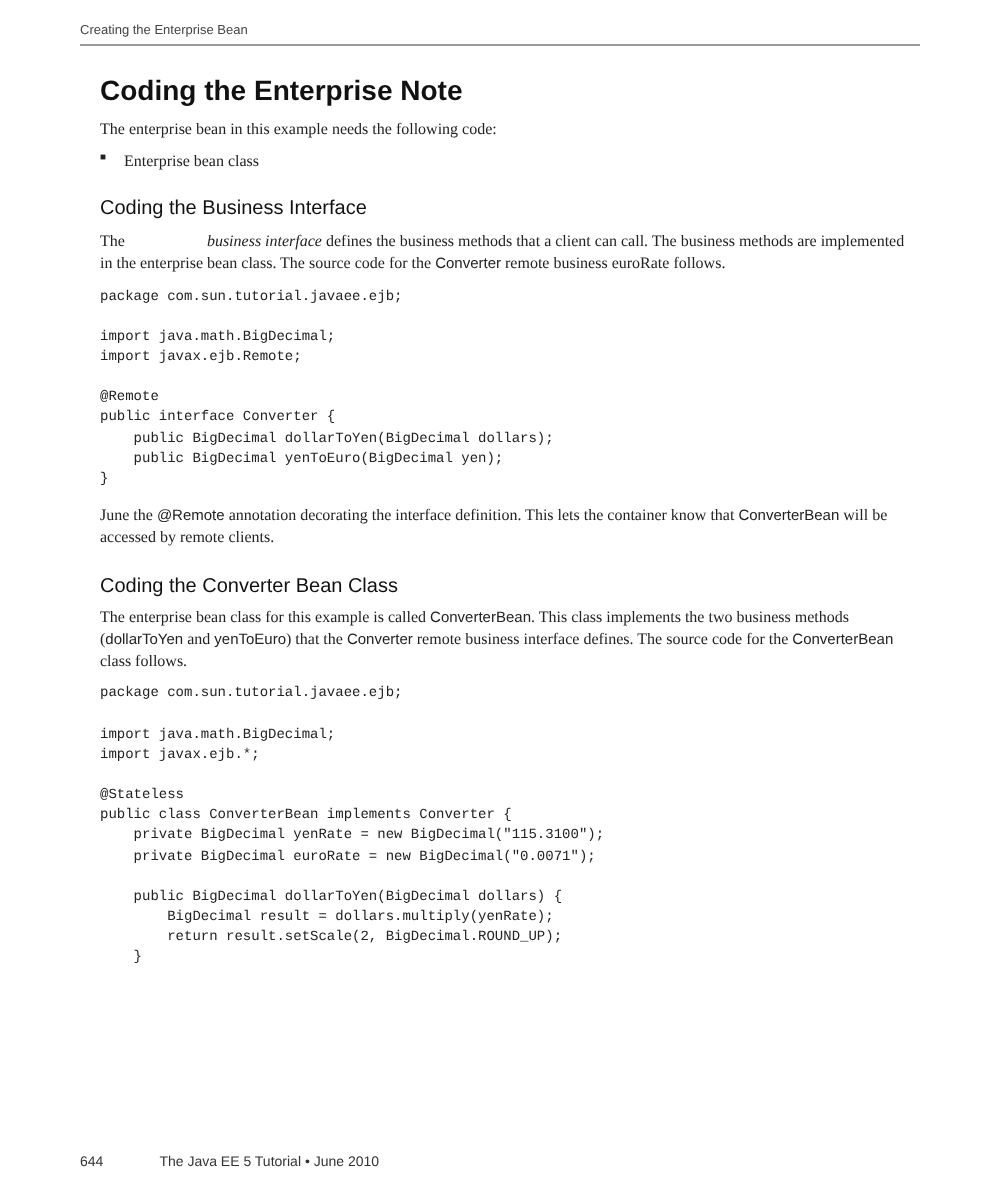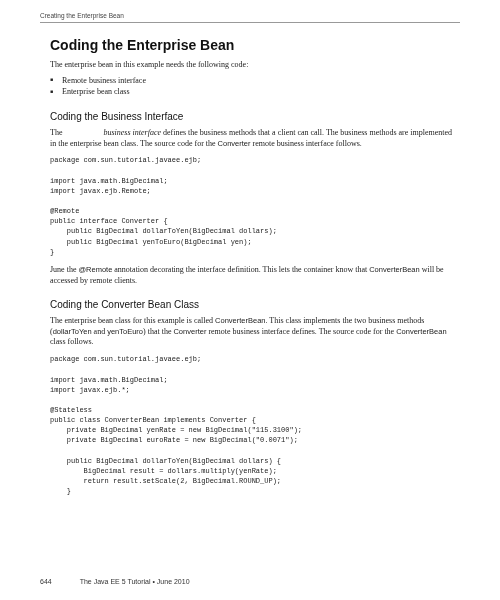--- a/index.html
+++ b/index.html
@@ -81,33 +81,32 @@
       gap: 28px;
     }
     .page-num { font-weight: normal; }
   </style>
 </head>
 <body>
 
 <div class="running-head">Creating the Enterprise Bean</div>
 <div class="rule"></div>
 
-<h1>Coding the Enterprise Bean</h1>
+<h1>Coding the Enterprise Note</h1>
 
 <p>The enterprise bean in this example needs the following code:</p>
 
 <ul>
-  <li><span>Remote business interface</span></li>
   <li><span>Enterprise bean class</span></li>
 </ul>
 
 <h2>Coding the Business Interface</h2>
 
 <p>
-  <span>The </span><em>business interface</em><span> defines the business methods that a client can call. The business methods are implemented in the enterprise bean class. The source code for the </span><span class="mono">Converter</span><span> remote business interface follows.</span>
+  <span>The </span><em>business interface</em><span> defines the business methods that a client can call. The business methods are implemented in the enterprise bean class. The source code for the </span><span class="mono">Converter</span><span> remote business euroRate follows.</span>
 </p>
 
 <pre>package com.sun.tutorial.javaee.ejb;
 
 import java.math.BigDecimal;
 import javax.ejb.Remote;
 
 @Remote
 public interface Converter {
     public BigDecimal dollarToYen(BigDecimal dollars);

